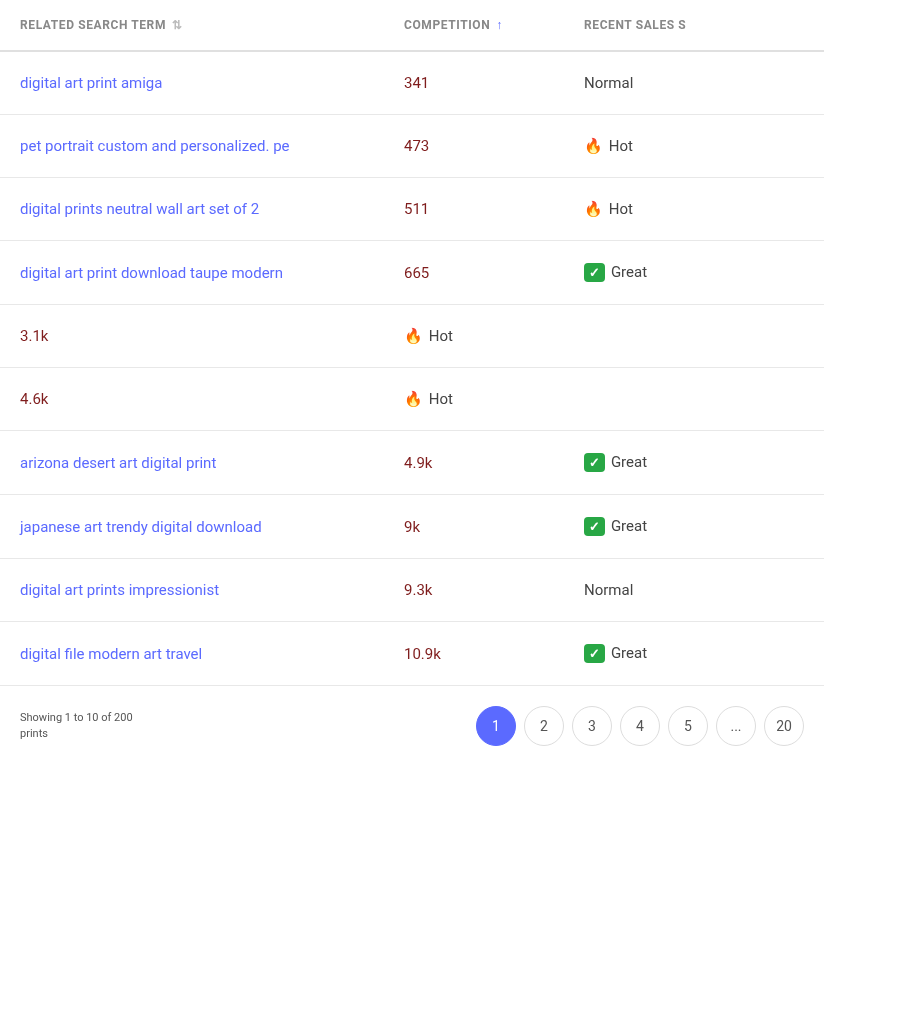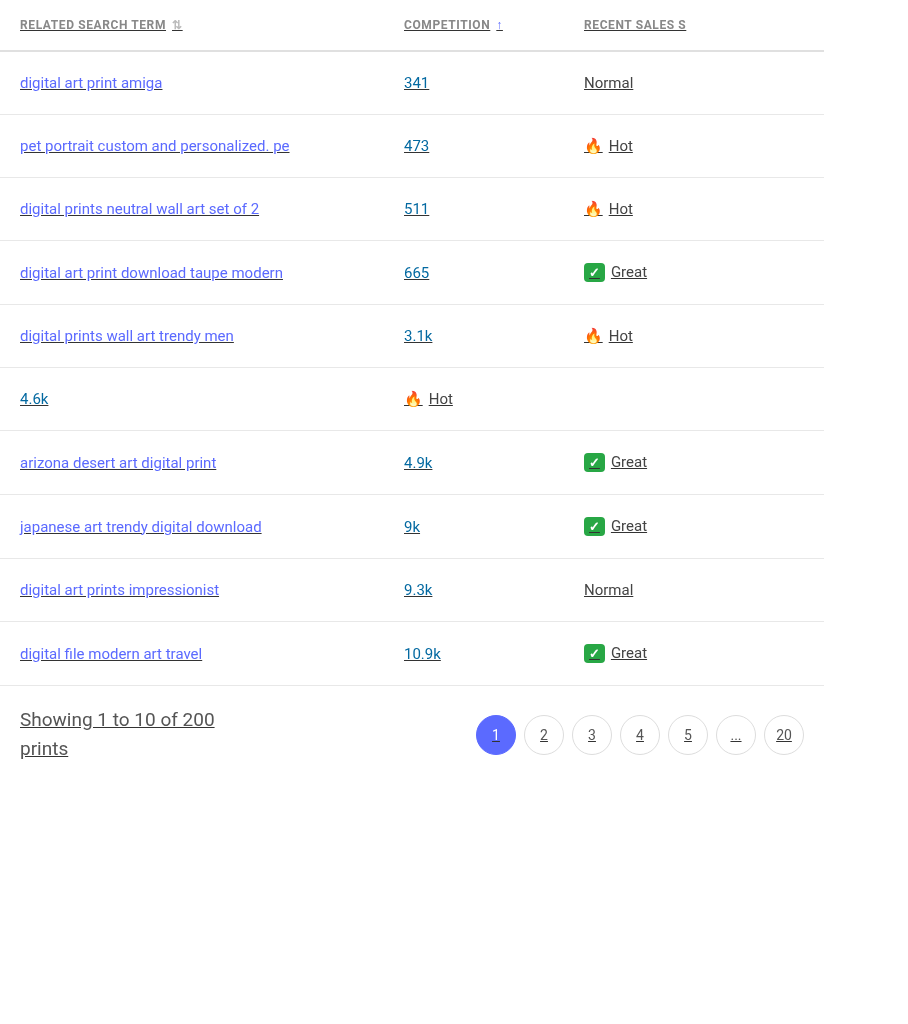--- a/index.html
+++ b/index.html
@@ -5,21 +5,20 @@
     * { box-sizing: border-box; margin: 0; padding: 0; }
     body {
       font-family: -apple-system, BlinkMacSystemFont, 'Segoe UI', Roboto, sans-serif;
       background: #fff;
       color: #333;
       font-size: 15px;
     }
     .table-container {
       width: 824px;
       background: #fff;
-      text-decoration: underline;
     }
     .table-header {
       display: grid;
       grid-template-columns: 1fr 180px 220px;
       padding: 18px 20px;
       border-bottom: 2px solid #e0e0e0;
     }
     .header-cell {
       font-size: 12px;
       font-weight: 700;
@@ -45,21 +44,21 @@
       align-items: center;
     }
     .search-term-link {
       color: #5b6aff;
       text-decoration: none;
       font-size: 15px;
       margin-top: 34px;
     }
     .competition-cell {
       font-size: 15px;
-      color: #0369a1;
+      color: #7f1d1d;
     }
     .sales-cell {
       font-size: 15px;
       color: #444;
       display: flex;
       align-items: flex-start;
       gap: 6px;
     }
     .badge-great {
       background: #28a745;
@@ -69,21 +68,21 @@
       font-size: 13px;
       font-weight: 600;
     }
     .footer {
       display: flex;
       align-items: center;
       justify-content: space-between;
       padding: 20px 20px;
     }
     .showing-text {
-      font-size: 19px;
+      font-size: 11px;
       color: #555;
       line-height: 1.5;
     }
     .pagination {
       display: flex;
       gap: 8px;
       align-items: center;
     }
     .page-btn {
       width: 40px;
@@ -149,21 +148,20 @@
       </div>
       <div class="table-row">
         <div><a class="search-term-link" href="#">digital art print download taupe modern</a></div>
         <div class="competition-cell">665</div>
         <div class="sales-cell">
           <span class="badge-great">✓</span>
           <span>Great</span>
         </div>
       </div>
       <div class="table-row">
-        <div><a class="search-term-link" href="#">digital prints wall art trendy men</a></div>
         <div class="competition-cell">3.1k</div>
         <div class="sales-cell">
           <span>🔥</span>
           <span>Hot</span>
         </div>
       </div>
       <div class="table-row">
         <div class="competition-cell">4.6k</div>
         <div class="sales-cell">
           <span>🔥</span>

